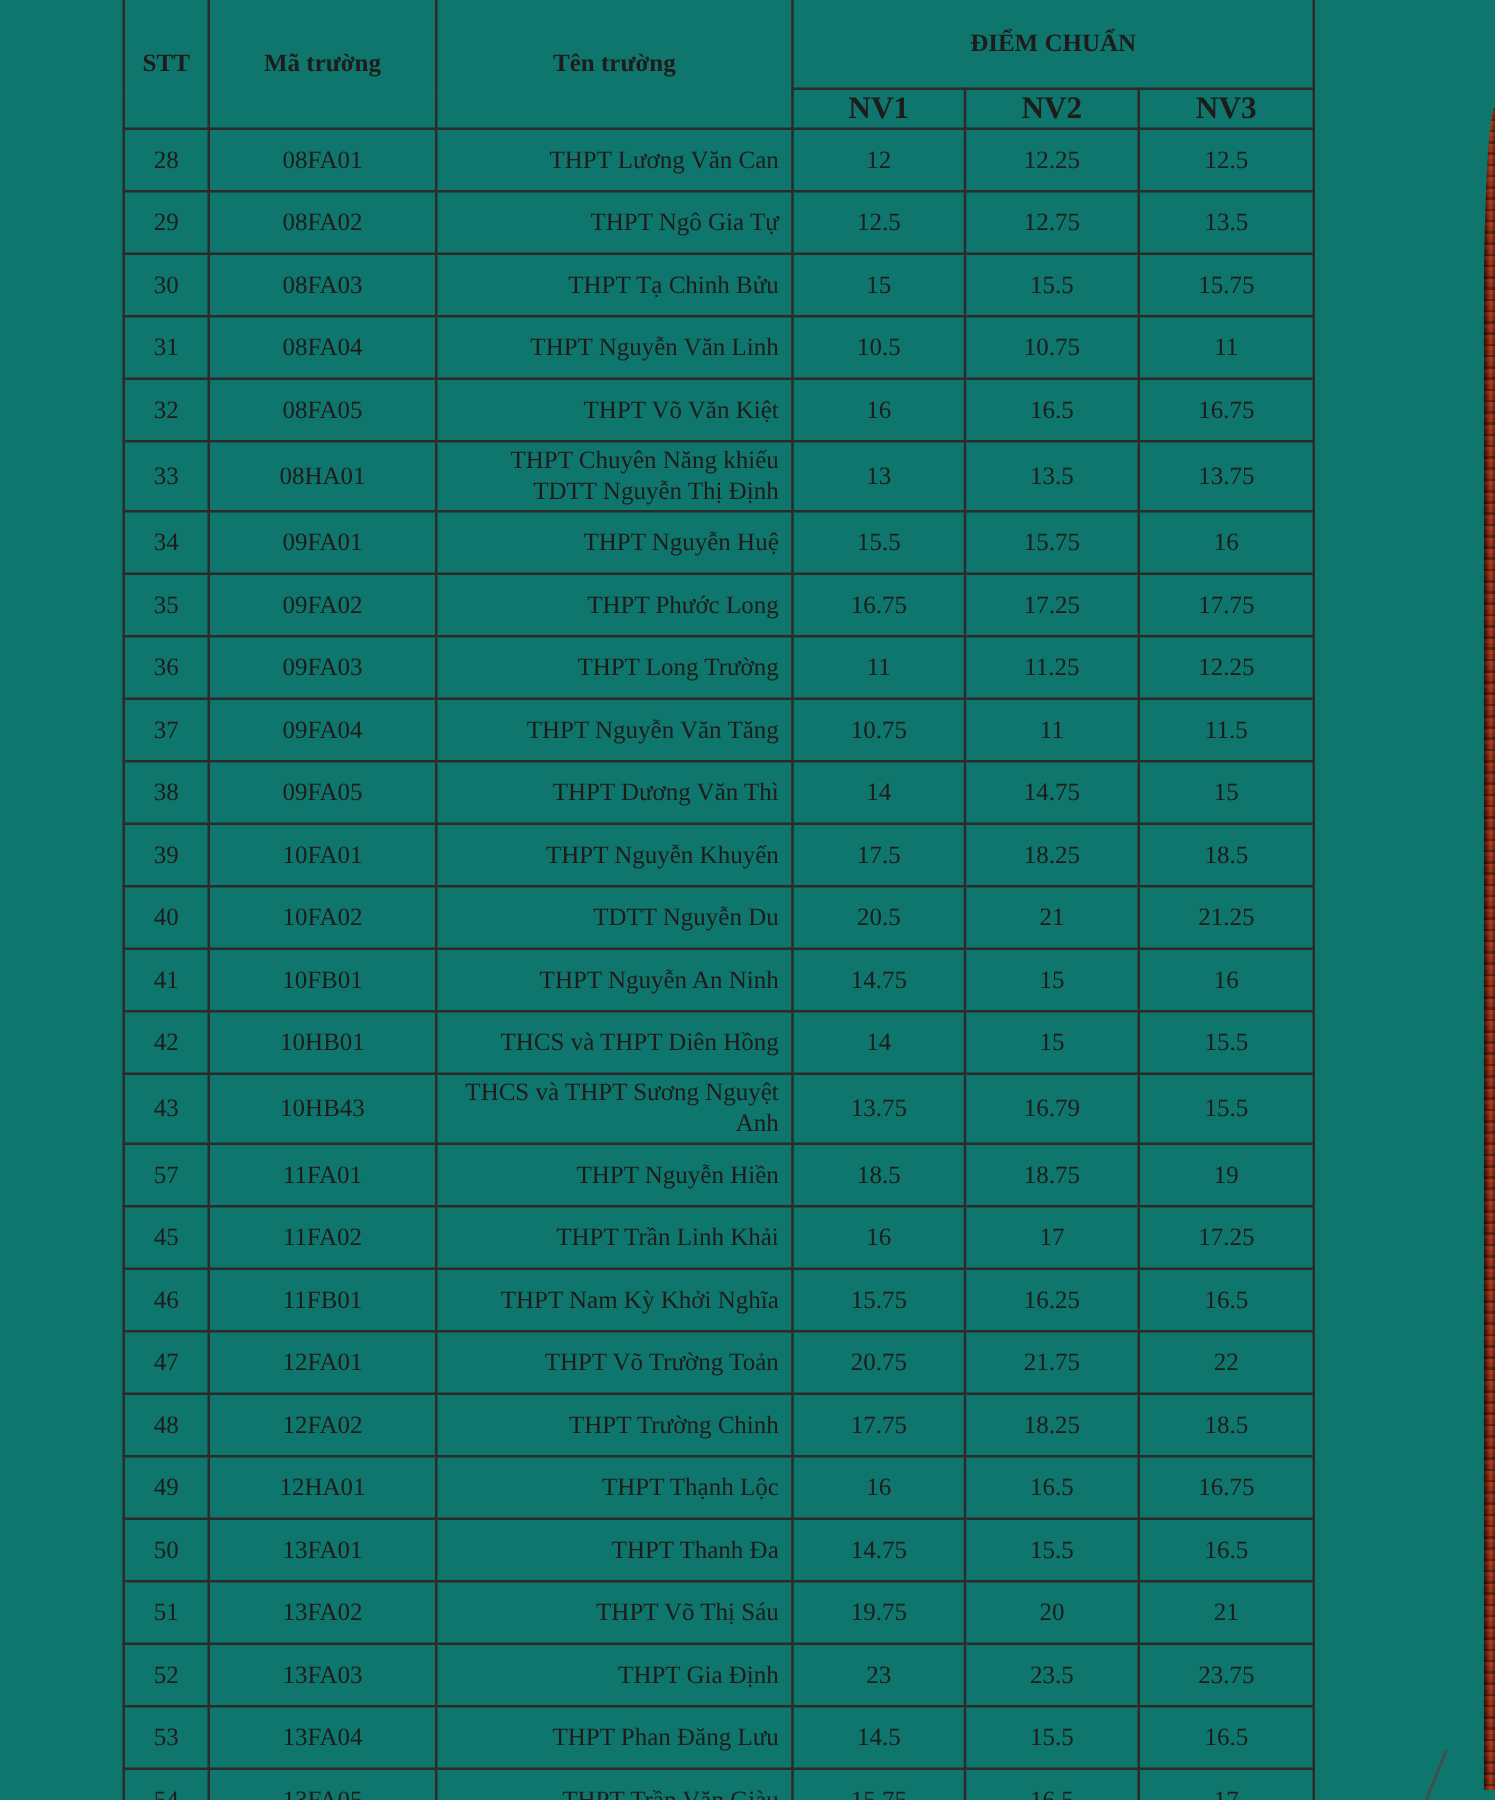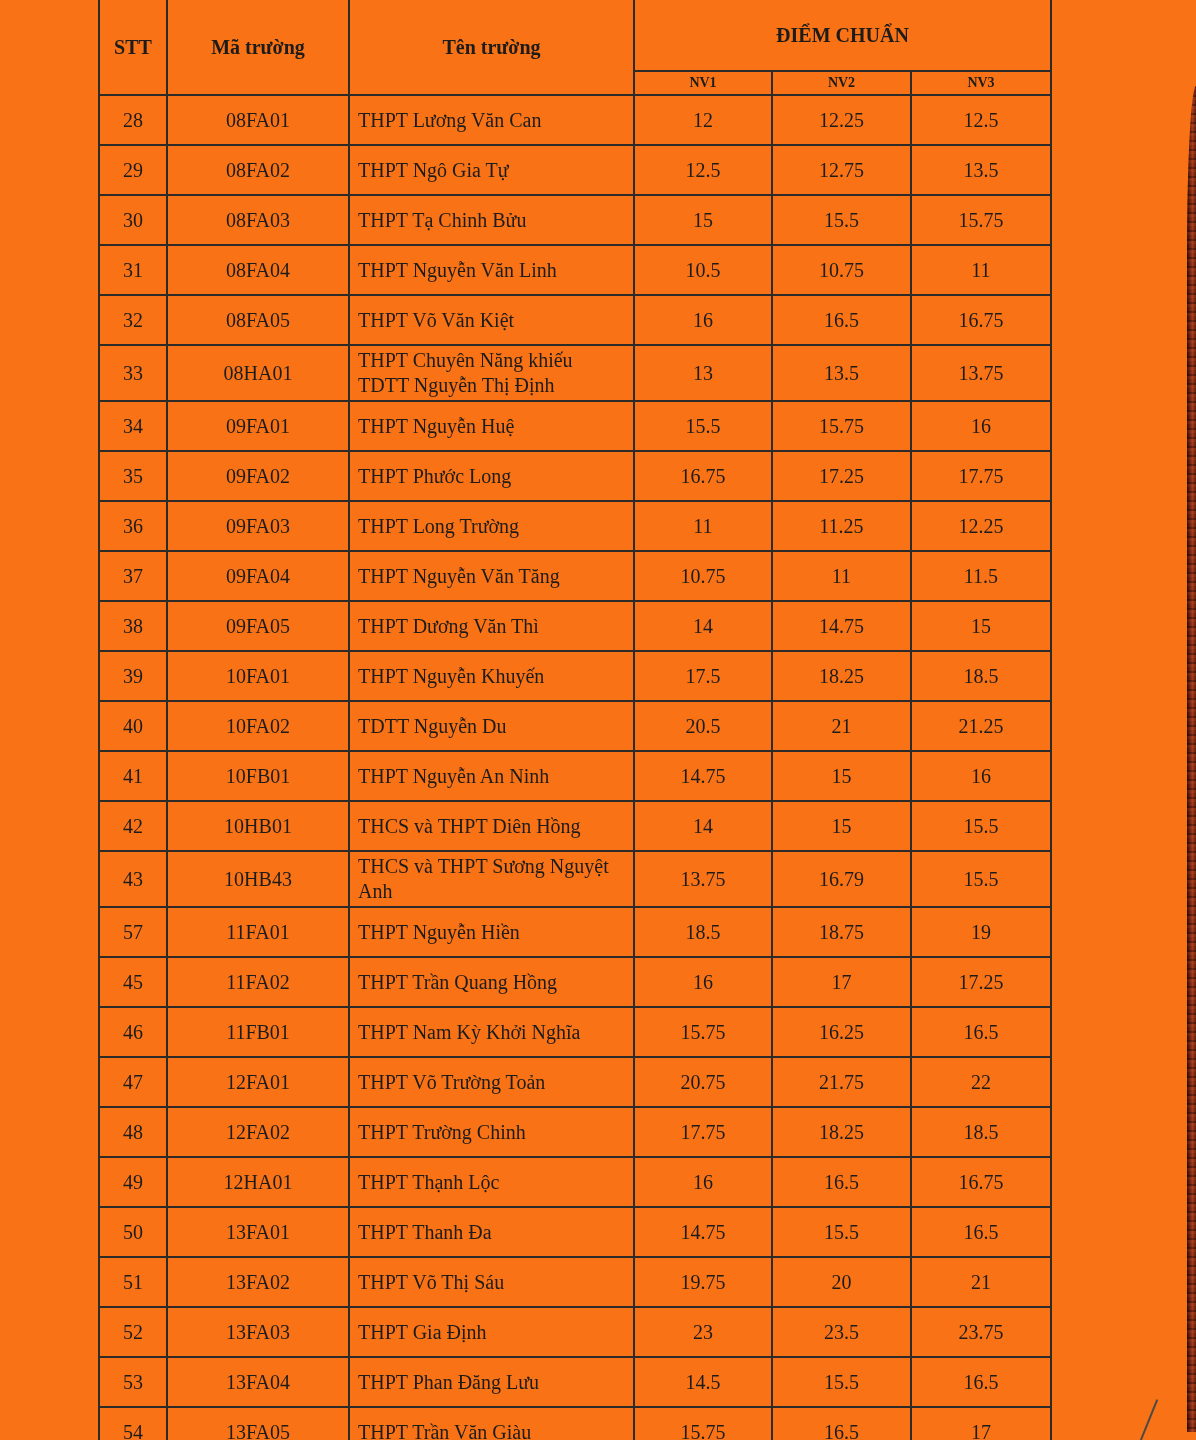--- a/index.html
+++ b/index.html
@@ -8,21 +8,21 @@
     width: 1196px;
     height: 1440px;
     overflow: hidden;
     background: #fbfaf7;
     font-family: "Liberation Serif", serif;
   }
   .sheet {
     position: relative;
     width: 1196px;
     height: 1440px;
-    background: #f97316;
+    background: #0f766e;
   }
   table.score-table {
     position: absolute;
     left: 98px;
     top: 0;
     width: 952px;
     border-collapse: collapse;
     table-layout: fixed;
     color: #1d1c1a;
   }
@@ -34,31 +34,31 @@
   thead tr.main-header-row { height: 71px; }
   thead tr.sub-header-row  { height: 24px; }
   thead tr.main-header-row th { border-top: none; }
   th {
     font-weight: bold;
     font-size: 20px;
     text-align: center;
     vertical-align: middle;
     padding: 0 4px;
   }
-  thead tr.sub-header-row th { font-size: 14px; padding: 1px 0; }
+  thead tr.sub-header-row th { font-size: 25px; padding: 1px 0; }
   tbody td {
     height: 44px;
     font-size: 20px;
     text-align: center;
     vertical-align: middle;
     padding: 2px 5px;
     line-height: 1.25;
   }
   tbody td.cell-name {
-    text-align: left;
+    text-align: right;
     padding-left: 8px;
     padding-right: 10px;
   }
   
   .edge-stripe {
     position: absolute;
     right: 0;
     top: 86px;
     width: 9px;
     height: 1346px;
@@ -258,21 +258,21 @@
     <td class="cell-code">11FA01</td>
     <td class="cell-name">THPT Nguyễn Hiền</td>
     <td class="cell-nv1">18.5</td>
     <td class="cell-nv2">18.75</td>
     <td class="cell-nv3">19</td>
   </tr>
 
   <tr>
     <td class="cell-stt">45</td>
     <td class="cell-code">11FA02</td>
-    <td class="cell-name">THPT Trần Quang Hồng</td>
+    <td class="cell-name">THPT Trần Linh Khải</td>
     <td class="cell-nv1">16</td>
     <td class="cell-nv2">17</td>
     <td class="cell-nv3">17.25</td>
   </tr>
 
   <tr>
     <td class="cell-stt">46</td>
     <td class="cell-code">11FB01</td>
     <td class="cell-name">THPT Nam Kỳ Khởi Nghĩa</td>
     <td class="cell-nv1">15.75</td>

